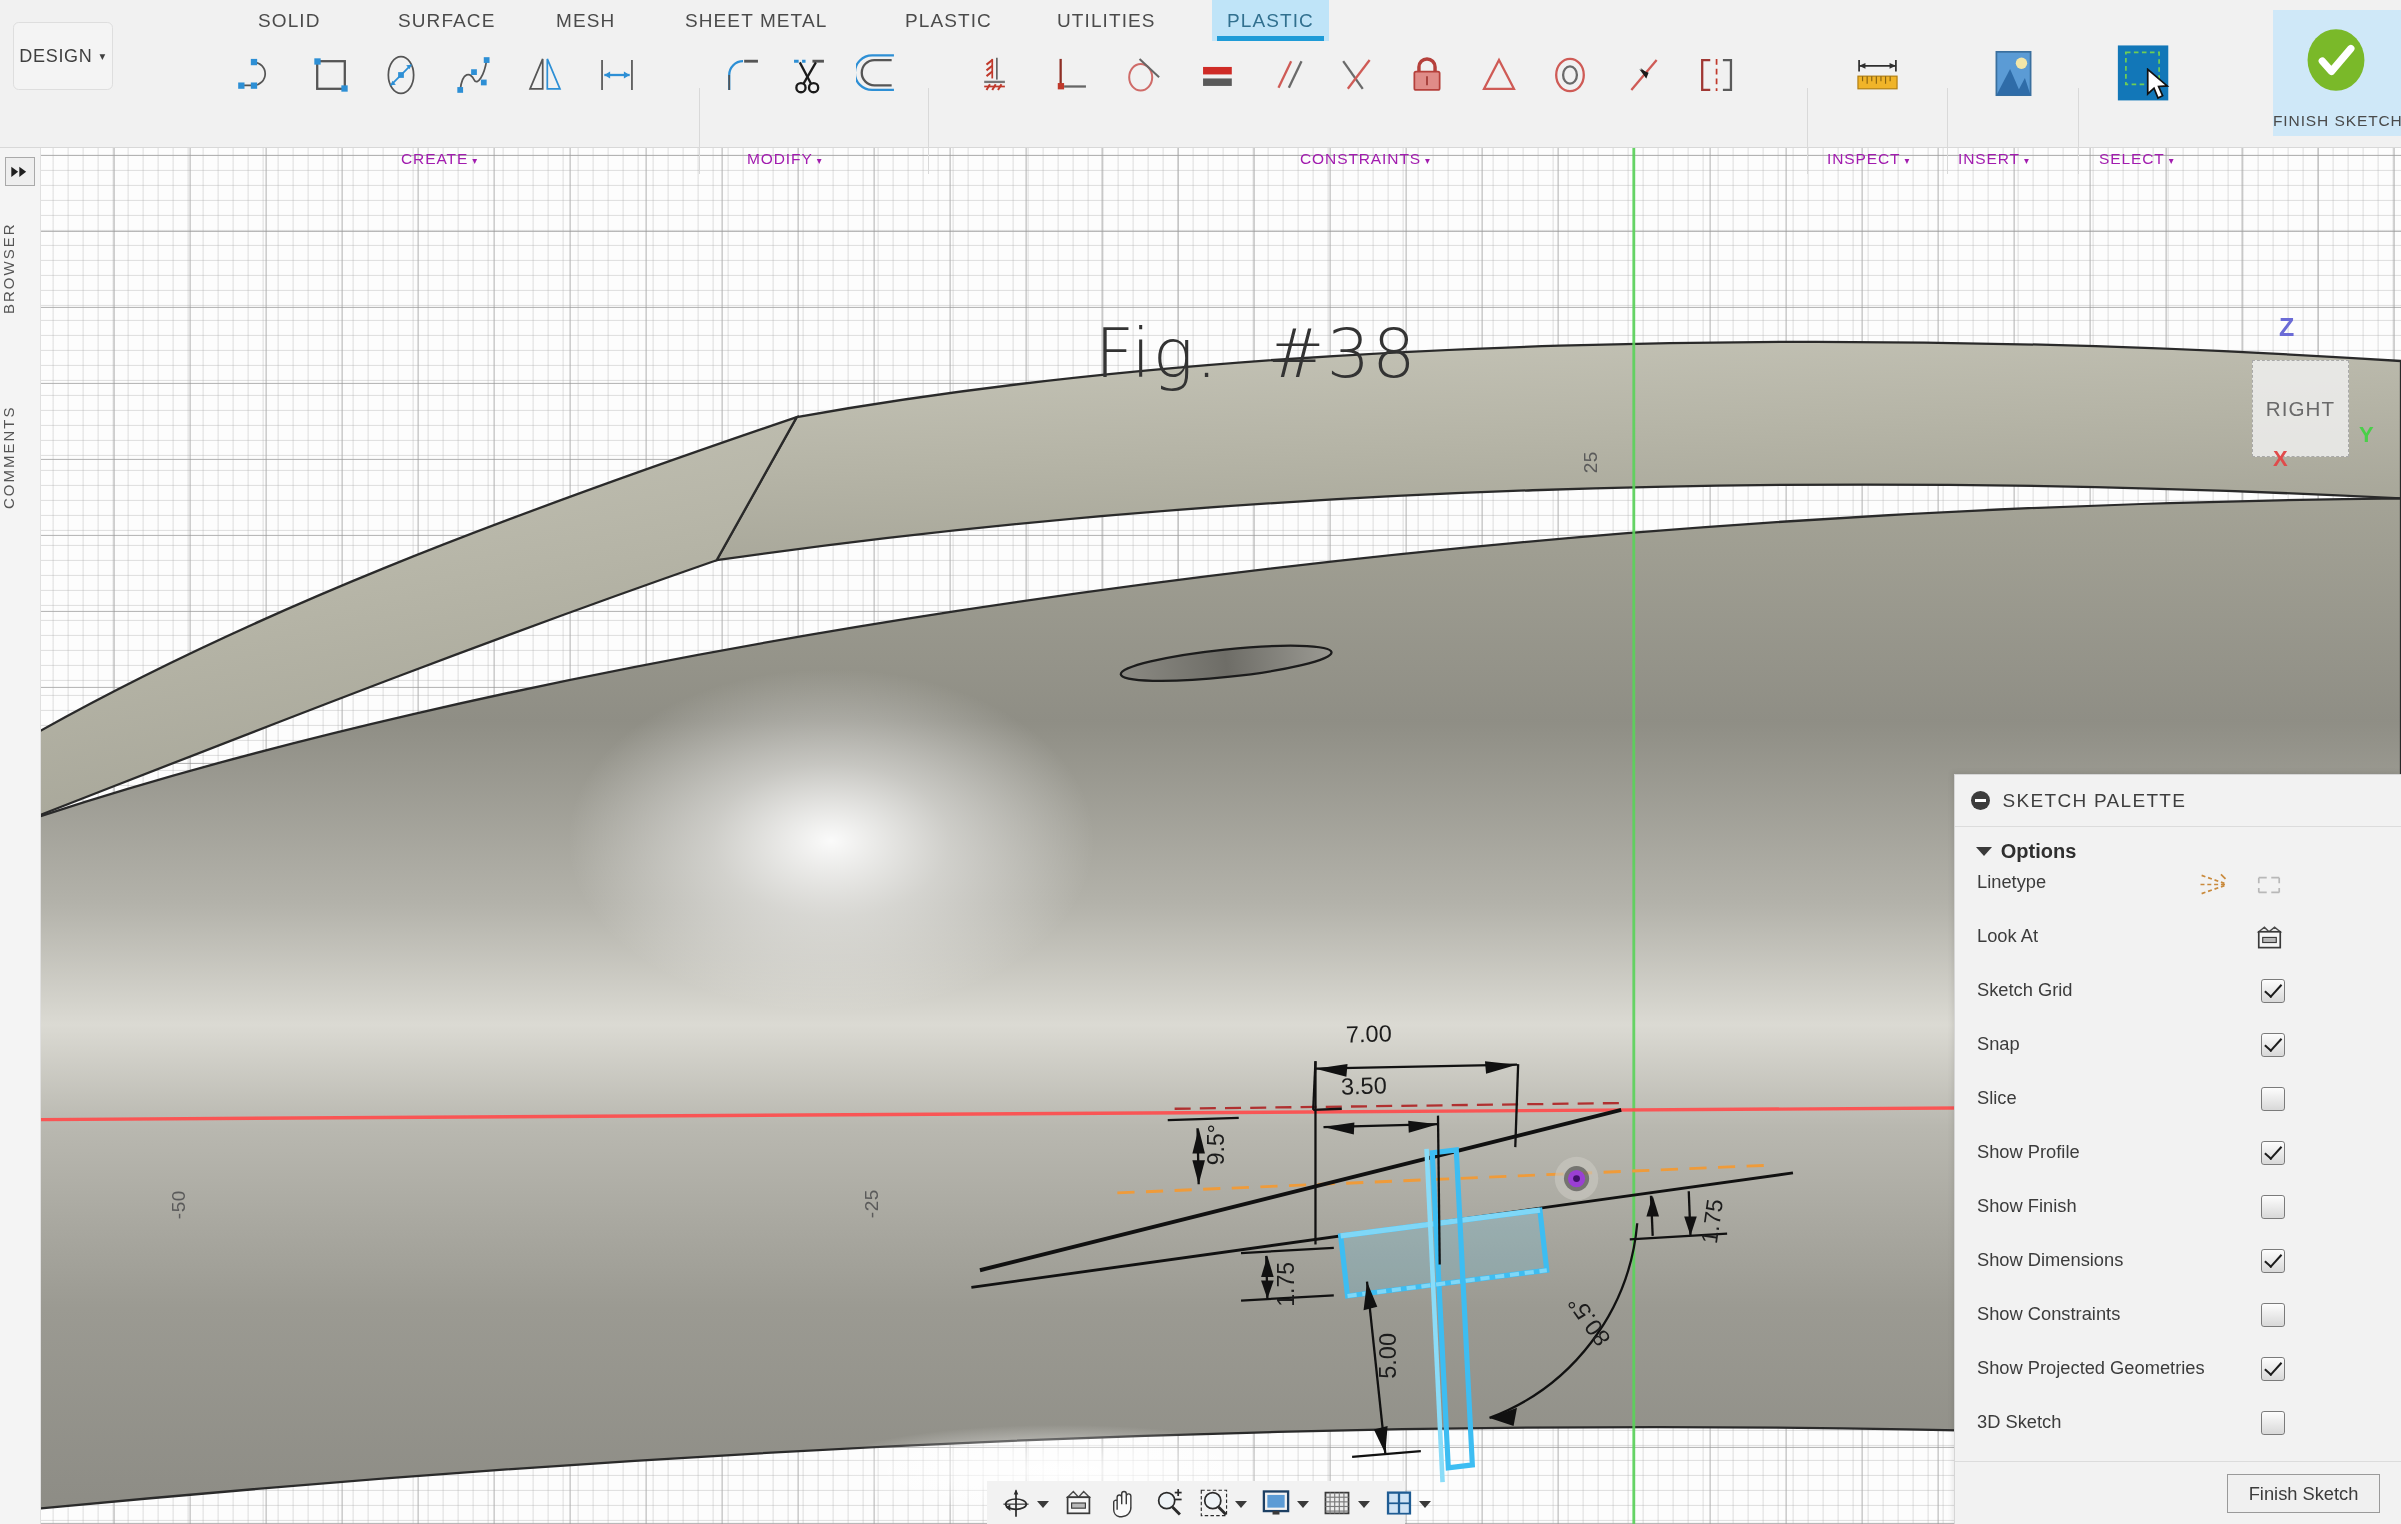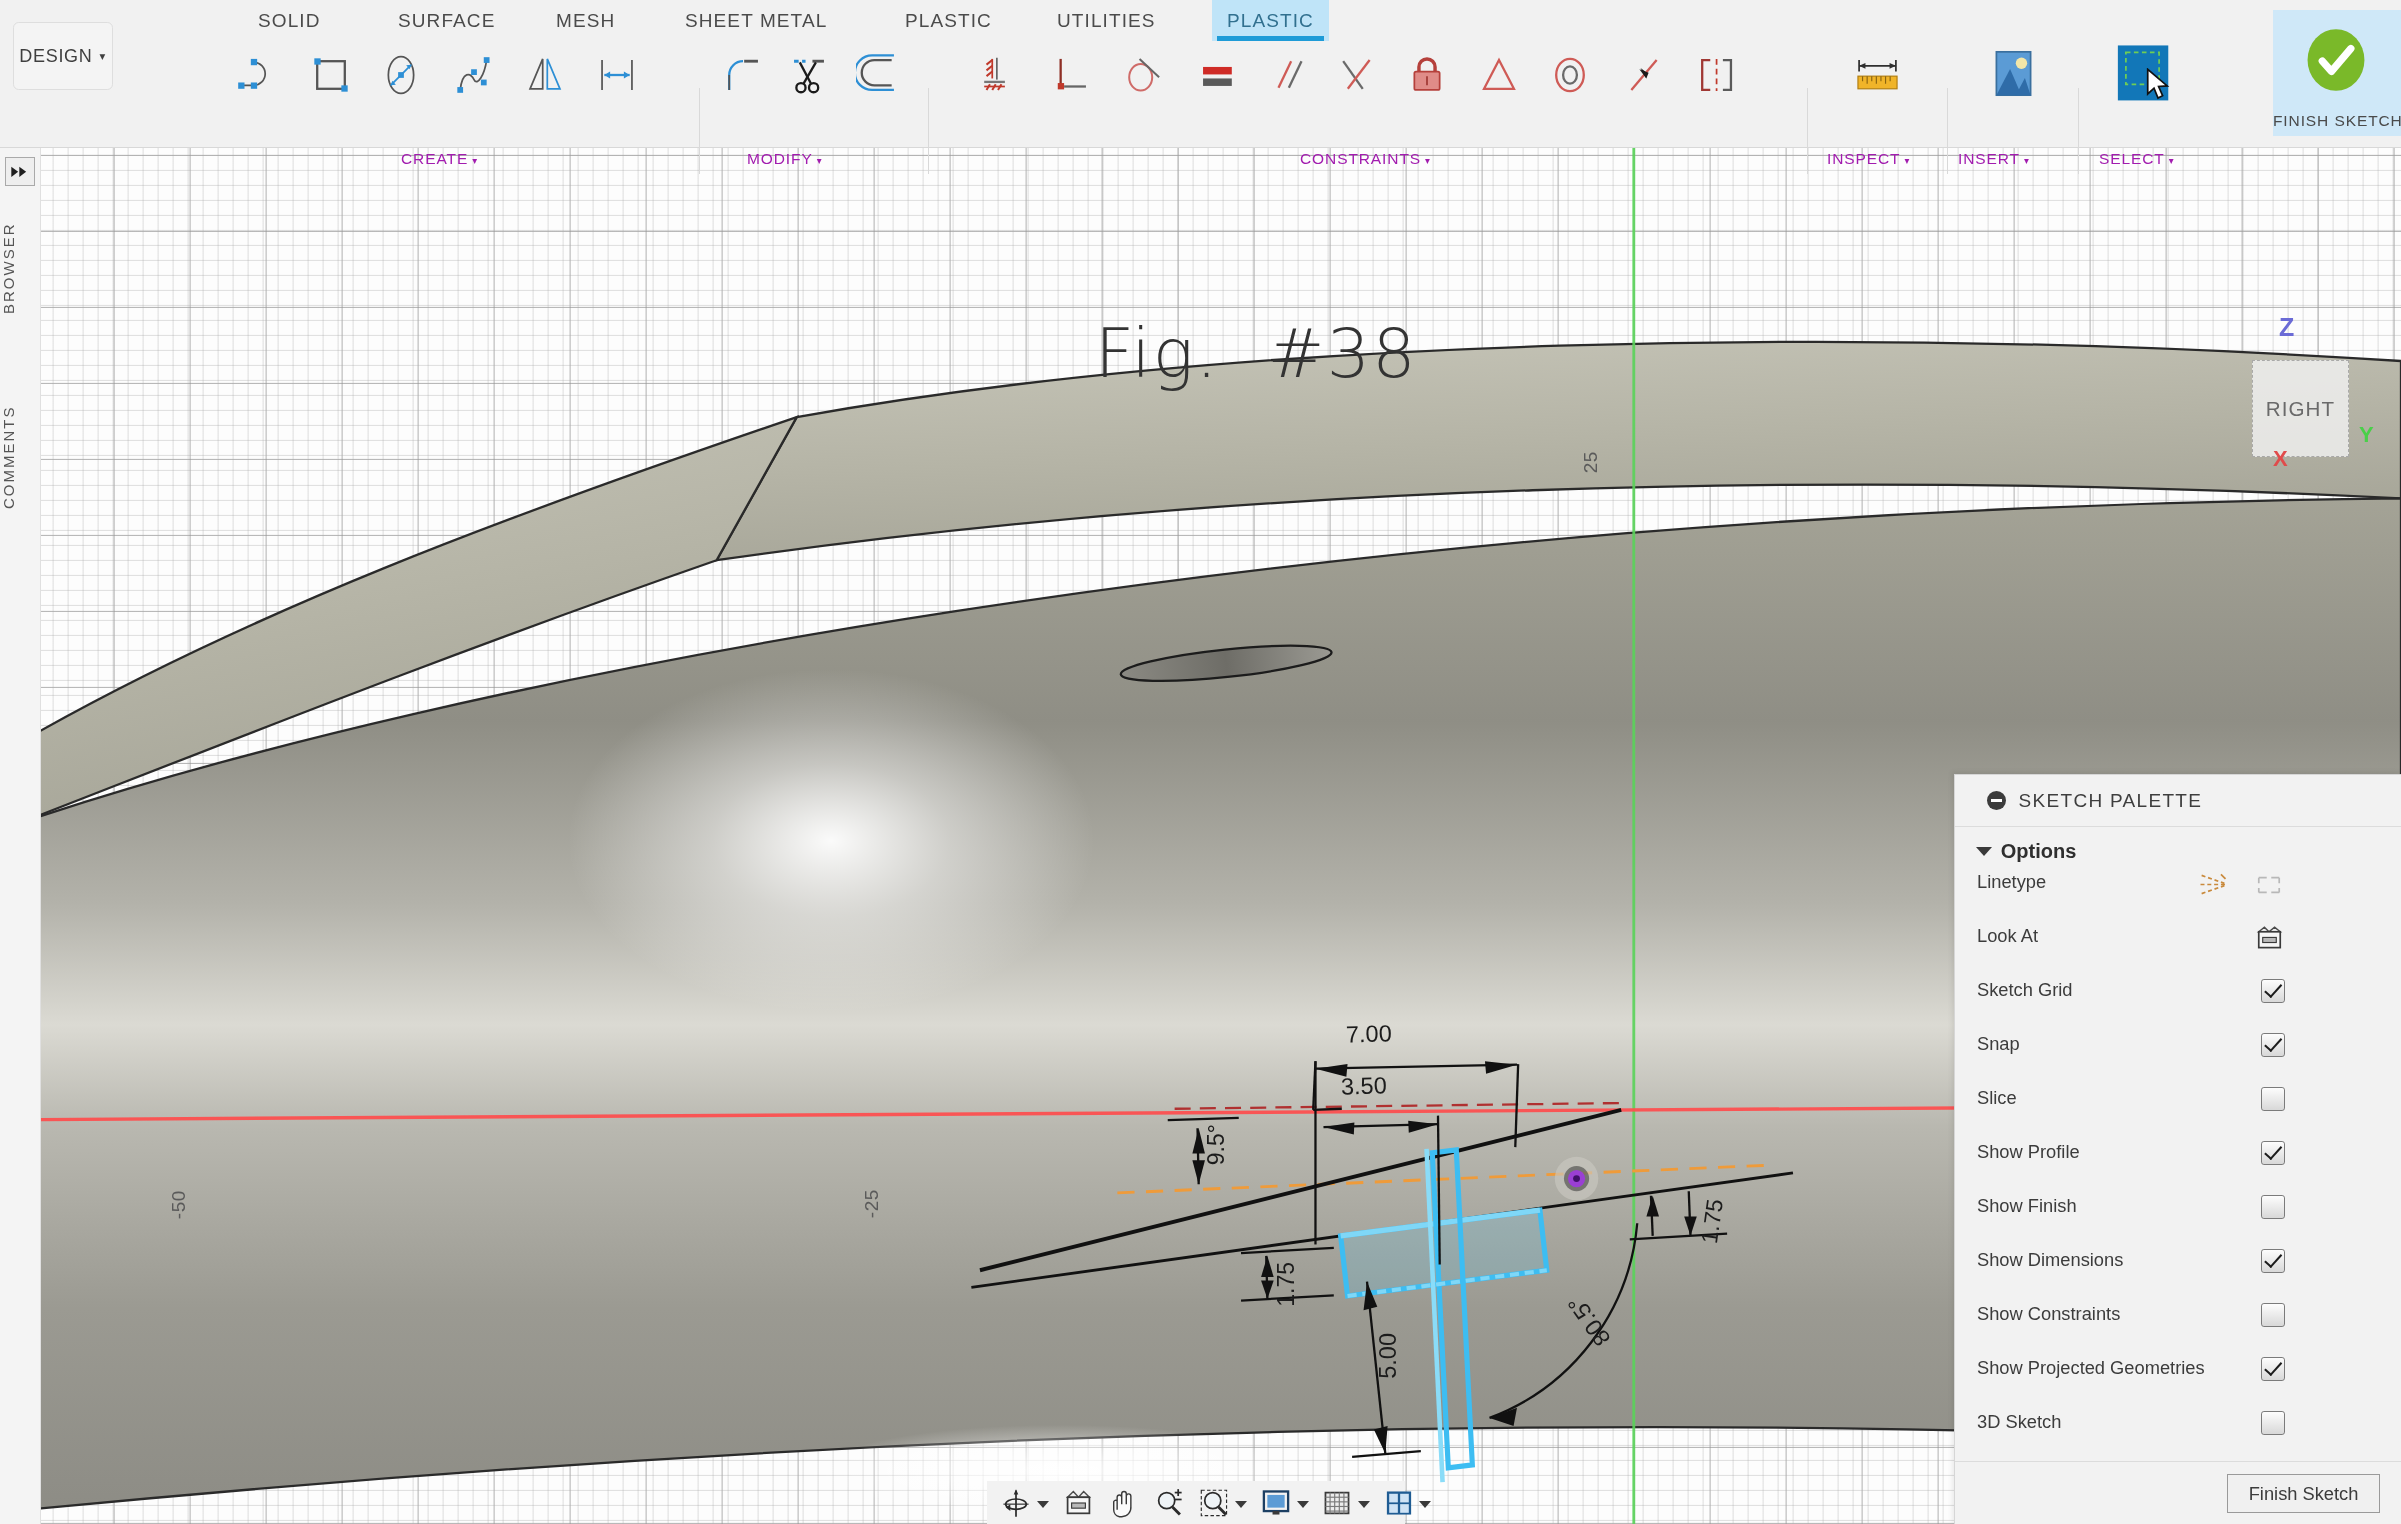--- a/index.html
+++ b/index.html
@@ -121,21 +121,21 @@
   }
   .axis-letter { position: absolute; font-size: 25px; font-weight: bold; pointer-events: none; }
 
   
   .palette {
     position: absolute; left: 1954px; top: 774px; width: 448px; height: 751px;
     background: #f2f2f2; border-left: 1.1px solid #d6d6d6; border-top: 1.1px solid #d6d6d6;
     z-index: 35; box-shadow: -1.7px -1.7px 5.2px rgba(0,0,0,.08);
   }
   .palette-head {
-    height: 52px; display: flex; align-items: center; padding-left: 32px;
+    height: 52px; display: flex; align-items: center; padding-left: 16px;
     border-bottom: 1.1px solid #dcdcdc;
   }
   .palette-title { font-size: 19px; letter-spacing: 1.3px; color: #3e3e3e; margin-left: 12.6px; }
   .minus-dot {
     width: 19px; height: 19px; border-radius: 50%; background: #3c3c3c;
     display: flex; align-items: center; justify-content: center; cursor: pointer;
   }
   .minus-dot i { display: block; width: 11px; height: 2.3px; background: #fff; }
   .section-head {
     display: flex; align-items: center; gap: 9.2px;

